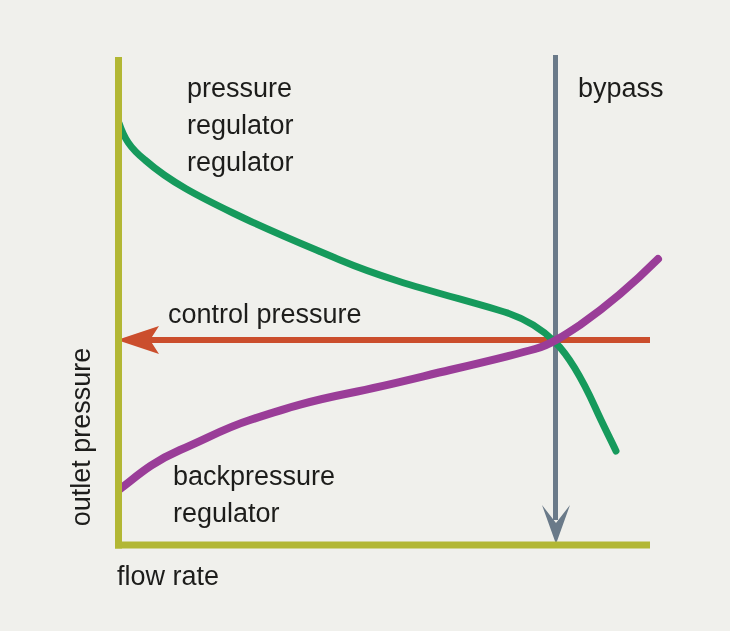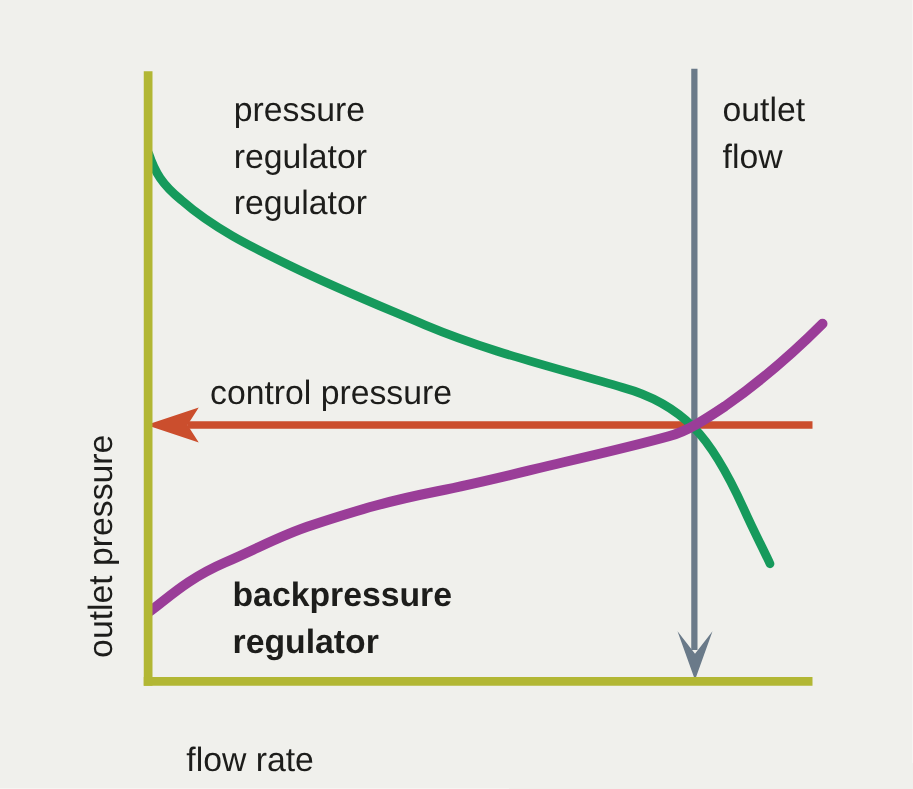--- a/index.html
+++ b/index.html
@@ -69,30 +69,29 @@
     <line x1="115" y1="545" x2="650" y2="545" stroke-width="7" stroke="#b2b734"></line>
   </svg>
 
   <div class="label" style="left:187px; top:70px;">
     <div>pressure</div>
     <div>regulator</div>
     <div>regulator</div>
   </div>
 
   <div class="label" style="left:578px; top:70px;">
-    <div>outlet</div>
-    <div>flow</div>
+    <div>bypass</div>
   </div>
 
   <div class="label" style="left:168px; top:296px;">control pressure</div>
 
-  <div class="label" style="left:186px; top:458px;font-weight:bold;">
+  <div class="label" style="left:173px; top:458px;">
     <div>backpressure</div>
     <div>regulator</div>
   </div>
 
   <div class="ylabel-anchor">
     <span class="rotated">outlet pressure</span>
   </div>
 
-  <div class="label" style="left:117px; top:590px;margin-left:32px;">flow rate</div>
+  <div class="label" style="left:117px; top:558px;">flow rate</div>
 
 </div>
 
 </body></html>

